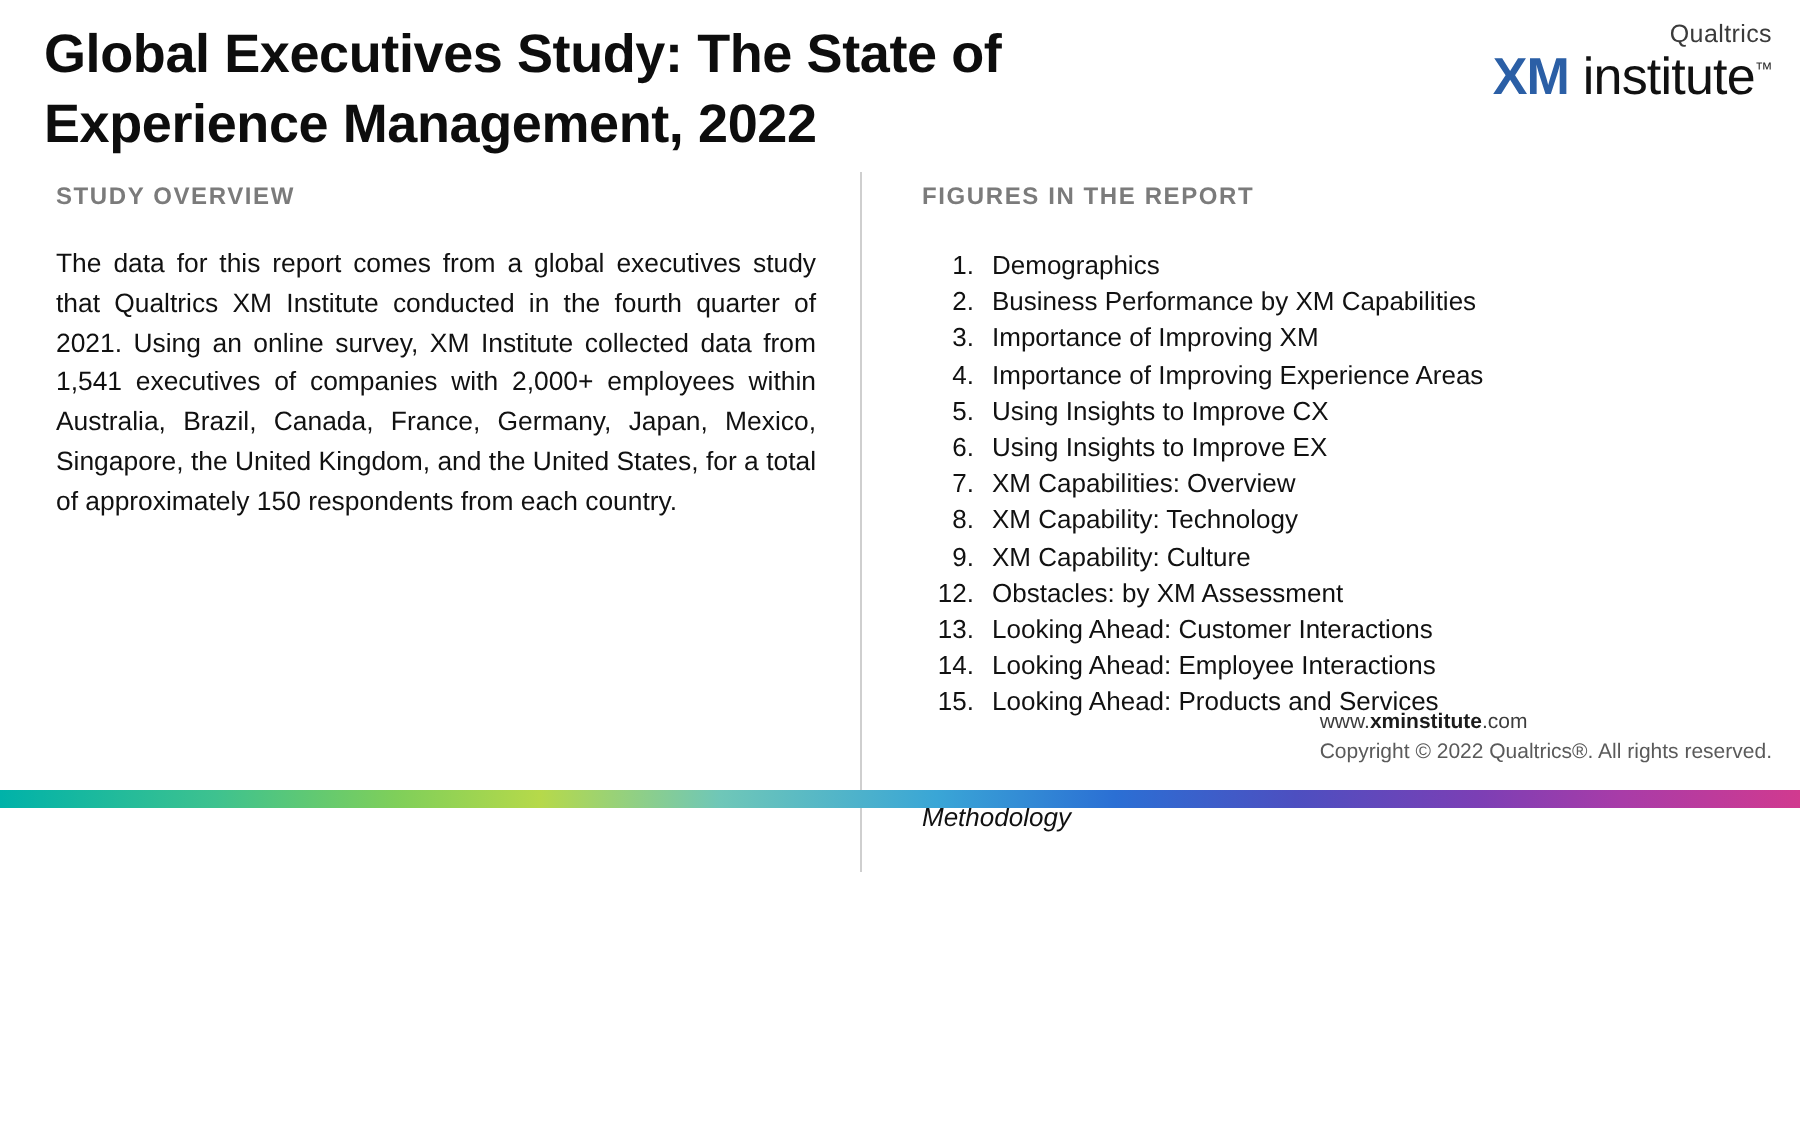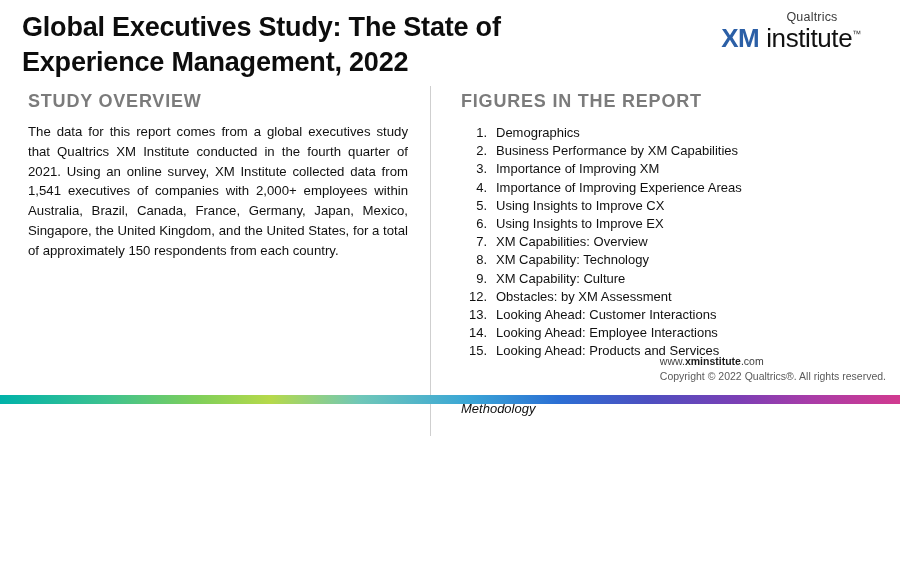--- a/index.html
+++ b/index.html
@@ -34,21 +34,21 @@
     line-height: 1.28;
     letter-spacing: -0.2px;
     color: #0d0d0d;
   }
 
   .logo {
     position: absolute;
     right: 14px;
     top: 10px;
     width: 190px;
-    text-align: center;
+    text-align: right;
   }
   .logo-qualtrics {
     font-size: 12.5px;
     color: #3b3b3b;
     letter-spacing: 0.2px;
     margin-left: 42px;
   }
   .logo-main {
     margin-top: 1px;
     margin-left: 0px;
@@ -67,21 +67,21 @@
   }
   .logo-tm {
     font-size: 9px;
     vertical-align: super;
     color: #333;
   }
 
   
   .sect-head {
     position: absolute;
-    font-size: 18px;
+    font-size: 12px;
     font-weight: bold;
     letter-spacing: 0.8px;
     color: #7b7b7b;
   }
   #study-overview-head { left: 28px; top: 91px; }
   #figures-head { left: 461px; top: 91px; }
 
   
   .divider {
     position: absolute;

